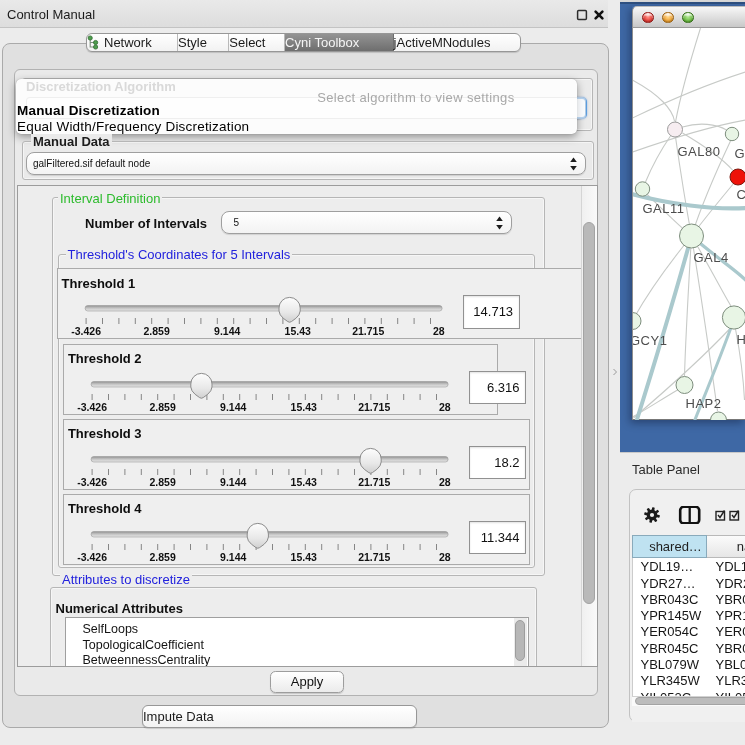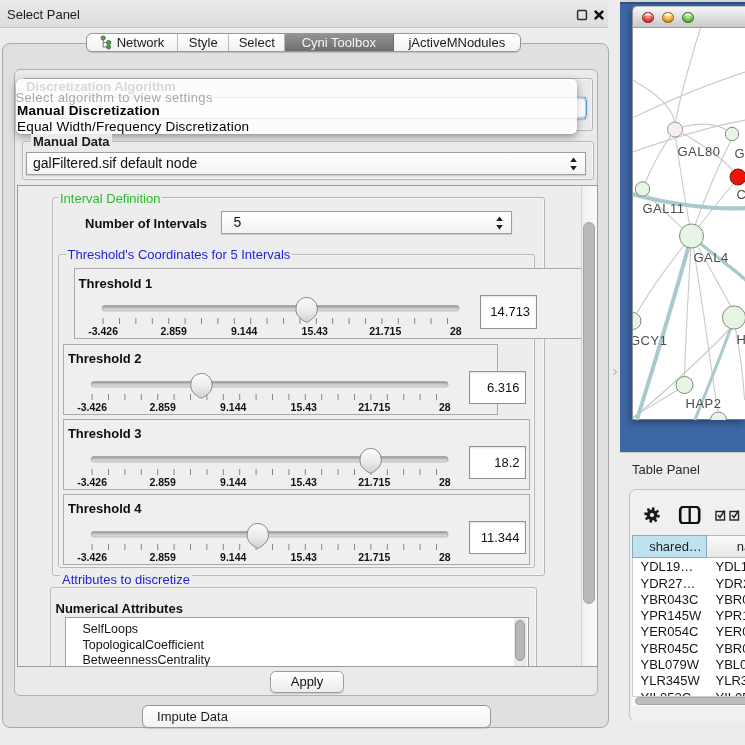--- a/index.html
+++ b/index.html
@@ -1,36 +1,36 @@
 <!DOCTYPE html>
 <html><head><meta charset="utf-8">
 <style>
 *{margin:0;padding:0;box-sizing:border-box}
 html,body{width:745px;height:745px;overflow:hidden;background:#ececec;
 font-family:"Liberation Sans",sans-serif;-webkit-font-smoothing:antialiased}
 .a{position:absolute}
 .seg{display:flex;position:absolute;border:1px solid #979797;border-radius:6px;
 background:linear-gradient(#ffffff,#f2f2f2);box-shadow:0 1px 1px rgba(0,0,0,0.15);overflow:hidden}
-.seg div{display:flex;align-items:center;justify-content:center;font-size:13px;color:#1a1a1a;
+.seg div{display:flex;align-items:center;justify-content:flex-start;font-size:13px;color:#1a1a1a;
 border-right:1px solid #b9b9b9;height:100%}
 .seg div:last-child{border-right:none}
 .seg .sel{background:linear-gradient(#939393,#6e6e6e);color:#f5f5f5;border-right-color:#6e6e6e}
 .grp{position:absolute;border:1px solid #b6b6b6;border-radius:3px;box-shadow:inset 0 0 0 1px rgba(255,255,255,0.5)}
 .glab{position:absolute;font-size:13px;padding:0 2px}
 .combo{position:absolute;background:linear-gradient(#ffffff,#f3f3f3);border:1px solid #9f9f9f;
-border-radius:0;font-size:14px;color:#111;box-shadow:0 1px 1px rgba(0,0,0,0.12)}
+border-radius:8px;font-size:10px;color:#111;box-shadow:0 1px 1px rgba(0,0,0,0.12)}
 .bold{font-weight:bold}
 .tbox{position:absolute;background:#efefef;border:1px solid #aaaaaa}
 .vfield{position:absolute;background:#ffffff;border:1px solid #919191;font-size:13px;color:#111;
 text-align:right;box-shadow:inset 0 1px 2px rgba(0,0,0,0.12)}
 .row{position:absolute;font-size:13px;color:#161616;white-space:pre}
 </style></head><body>
 
 <div class="a" style="left:0;top:0;width:608px;height:28px;background:linear-gradient(#e9e9e9,#dddddd);border-bottom:1px solid #c3c3c3"></div>
-<div class="a" style="left:7px;top:7px;font-size:13px;color:#1b1b1b">Select Panel</div>
+<div class="a" style="left:7px;top:7px;font-size:13px;color:#1b1b1b">Control Manual</div>
 <svg class="a" style="left:576px;top:9px" width="30" height="13" viewBox="0 0 30 13">
  <rect x="1.6" y="1.6" width="8.8" height="8.8" rx="1" fill="none" stroke="#2d2d2d" stroke-width="1.5"></rect>
  <path d="M19.6 2.6 L26.4 9.4 M26.4 2.6 L19.6 9.4" stroke="#111" stroke-width="2.6" stroke-linecap="round" fill="none"></path>
 </svg>
 <div class="a" style="left:2px;top:42.5px;width:607px;height:685px;background:#e0e0e0;border:1px solid #aaaaaa;border-radius:8px"></div>
 <div class="a" style="left:13.5px;top:69px;width:584px;height:627px;background:#eaeaea;border:1px solid #b2b2b2;border-radius:6px"></div>
 
 <div class="seg" style="left:86px;top:32.5px;width:435px;height:19.5px">
  <div style="width:91.5px"><svg width="13" height="15" viewBox="0 0 13 15" style="margin-right:4px">
    <path d="M3.2 3.5 V12.5 M3.2 7.5 H8 M3.2 12 H8" stroke="#7d8d7d" stroke-width="1.1" fill="none"></path>
@@ -45,21 +45,21 @@
 </div>
 
 <div class="grp" style="left:22px;top:78px;width:571px;height:53px"></div>
 <div class="combo" style="left:25.5px;top:96.5px;width:560.5px;height:22.5px;background:#fff"></div>
 <div class="a" style="left:570px;top:97px;width:16.5px;height:22px;border-radius:5px;background:#f2f7fd;border:2.5px solid #5b9ddf;box-shadow:0 0 2px rgba(70,130,210,0.6)"></div>
 
 <div class="a" style="left:15.5px;top:78.5px;width:561.5px;height:55px;background:#fcfcfc;border-radius:5px;
 box-shadow:0 3px 9px rgba(0,0,0,0.38),0 0 1px rgba(0,0,0,0.3)"></div>
 <div class="a bold" style="left:26px;top:78.5px;font-size:13px;color:#d9d9d9">Discretization Algorithm</div>
 <div class="a" style="left:25.5px;top:96.5px;width:560px;height:22.5px;border:1px solid rgba(140,140,140,0.13);border-radius:4px;background:rgba(255,255,255,0.55)"></div>
-<div class="a" style="left:15.5px;top:90px;width:499px;text-align:left;font-size:13px;letter-spacing:0.35px;color:#a8a8a8">Select algorithm to view settings</div>
+<div class="a" style="left:15.5px;top:90px;width:499px;text-align:right;font-size:13px;letter-spacing:0.35px;color:#a8a8a8">Select algorithm to view settings</div>
 <div class="a bold" style="left:17px;top:102.5px;font-size:13.5px;letter-spacing:0.2px;color:#000">Manual Discretization</div>
 <div class="a" style="left:17px;top:118.5px;font-size:13.5px;letter-spacing:0.2px;color:#000">Equal Width/Frequency Discretization</div>
 
 <div class="grp" style="left:22px;top:140.5px;width:572px;height:39px"></div>
 <div class="glab bold a" style="left:31px;top:134px;background:#eaeaea;color:#1c1c1c">Manual Data</div>
 <div class="combo" style="left:25.5px;top:152px;width:560.5px;height:22.5px;line-height:21px;padding-left:6.5px">galFiltered.sif default node
  <svg class="a" style="right:7px;top:4px" width="9" height="14" viewBox="0 0 9 14">
   <path d="M4.5 0.5 L7.8 5 H1.2 Z" fill="#1d1d1d"></path>
       <path d="M4.5 13.5 L7.8 9 H1.2 Z" fill="#1d1d1d"></path>
  </svg>
@@ -68,21 +68,21 @@
 <div class="grp" style="left:34.7px;top:11px;width:492.5px;height:379px"></div>
 <div class="glab a" style="left:40.5px;top:4.5px;background:#ededed;color:#2cbb2c">Interval Definition</div>
 <div class="a bold" style="left:67.5px;top:29.5px;font-size:13px;color:#111">Number of Intervals</div>
 <div class="combo" style="left:203px;top:24.5px;width:291px;height:23px;line-height:21.5px;padding-left:12px">5
  <svg class="a" style="right:7px;top:4.5px" width="9" height="14" viewBox="0 0 9 14">
   <path d="M4.5 0.5 L7.8 5 H1.2 Z" fill="#1d1d1d"></path>
         <path d="M4.5 13.5 L7.8 9 H1.2 Z" fill="#1d1d1d"></path>
  </svg></div>
 <div class="grp" style="left:40.9px;top:67.7px;width:476.6px;height:314.3px"></div>
 <div class="glab a" style="left:48px;top:61px;background:#ededed;color:#2222dd">Threshold's Coordinates for 5 Intervals</div>
-<div class="tbox" style="left:56px;top:82px;width:553px;height:71px">
+<div class="tbox" style="left:39px;top:82px;width:553px;height:71px">
       <div class="a bold" style="left:4px;top:6.5px;font-size:13px;color:#0d0d0d">Threshold 1</div>
       <svg width="467.5" height="71" viewBox="0 0 467.5 71" style="position:absolute;left:0;top:0">
         <defs>
           <linearGradient id="tg" x1="0" y1="0" x2="0" y2="1">
             <stop offset="0" stop-color="#8f8f8f"></stop>
             <stop offset="0.45" stop-color="#c2c2c2"></stop>
             <stop offset="1" stop-color="#e8e8e8"></stop>
           </linearGradient>
           <linearGradient id="th" x1="0" y1="0" x2="0" y2="1">
             <stop offset="0" stop-color="#fdfdfd"></stop>
@@ -190,21 +190,21 @@
 <div class="a" style="left:17px;top:4.5px;font-size:12.5px;color:#141414;line-height:15.6px">SelfLoops<br>TopologicalCoefficient<br>BetweennessCentrality<br>NeighborhoodConnectivity</div>
 <div class="a" style="right:1px;top:0;width:13px;height:100px;background:#ebebeb"></div>
 <div class="a" style="right:3px;top:2.5px;width:9.5px;height:41px;background:#b7b7b7;border:1px solid #9d9d9d;border-radius:5px"></div>
 </div>
 <div class="a" style="right:0;top:0;width:16px;height:481.5px;background:linear-gradient(90deg,#f0f0f0,#fafafa);border-left:1px solid #d5d5d5"></div>
 <div class="a" style="right:2px;top:36px;width:12px;height:382px;background:#b9b9b9;border:1px solid #a3a3a3;border-radius:6px"></div>
 </div>
 
 <div class="a" style="left:270px;top:671px;width:74px;height:21.5px;border:1px solid #9d9d9d;border-radius:5.5px;
 background:linear-gradient(#ffffff,#ebebeb);font-size:13px;color:#111;text-align:center;line-height:20px;box-shadow:0 1px 1px rgba(0,0,0,0.15)">Apply</div>
-<div class="seg" style="left:142px;top:704.5px;width:349px;height:23px">
+<div class="seg" style="left:142px;top:704.5px;width:275px;height:23px">
  <div style="width:99px">Impute Data</div>
 </div>
 
 <div class="a" style="left:619.5px;top:0;width:125.5px;height:451.5px;background:#3e68a5;border-top:2px solid #d8d8d8"></div>
 <div class="a" style="left:619.5px;top:2px;width:125.5px;height:2px;background:#2e5081"></div>
 <div class="a" style="left:619.5px;top:451.5px;width:125.5px;height:1px;background:#c9c9c9"></div>
 <div class="a" style="left:631.5px;top:6px;width:113.5px;height:414px;box-shadow:-2px 3px 8px rgba(0,0,20,0.35)">
  <div class="a" style="left:0;top:0;width:113.5px;height:22px;background:linear-gradient(#f7f7f7,#c8c8c8);
   border-top-left-radius:5px;border-left:1px solid #8f8f8f;border-top:1px solid #bdbdbd;border-bottom:1px solid #9a9a9a"></div>
  <div class="a" style="left:10.5px;top:5.5px;width:11.5px;height:11.5px;border-radius:50%;

